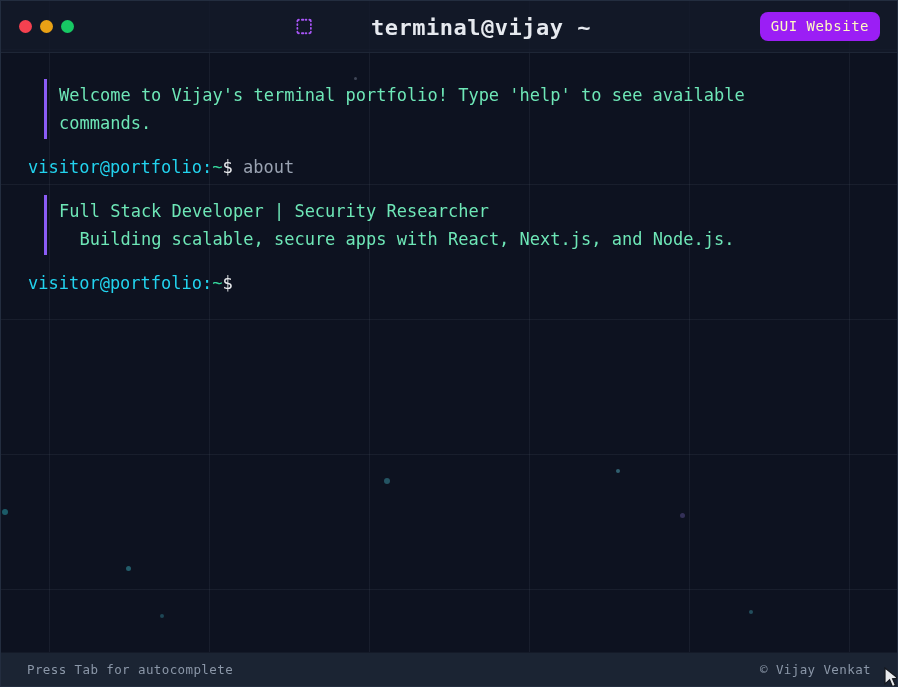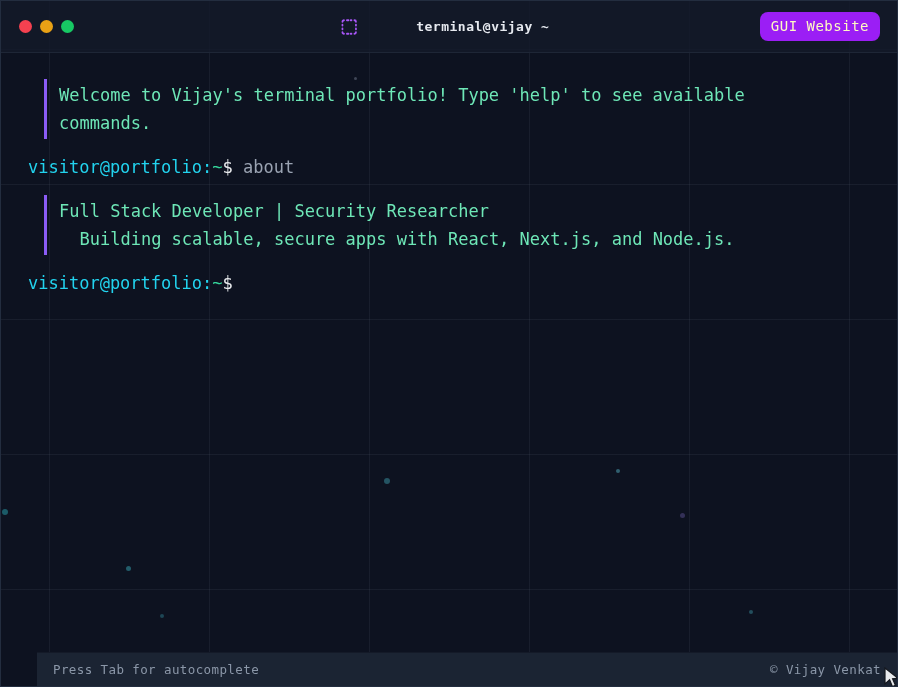--- a/index.html
+++ b/index.html
@@ -40,21 +40,21 @@
 
   .title-center {
     position: absolute;
     left: 50%; top: 50%;
     transform: translate(-52%, -50%);
     display: flex; align-items: center; gap: 10px;
     white-space: nowrap;
   }
   .title-text {
     color: #e6e9ef;
-    font-size: 13px;
+    font-size: 22px;
     font-weight: bold;
     letter-spacing: 0.5px;
     margin-left: 48px;
   }
   .term-icon { display: inline-flex; }
 
   .gui-btn {
     margin-left: auto;
     background: #9b1ef5;
     color: #fef9c3;
@@ -96,25 +96,24 @@
 
   
   .statusbar {
     flex: 0 0 34px;
     height: 34px;
     background: #1b2433;
     border-top: 1px solid #141a28;
     display: flex;
     align-items: center;
     justify-content: space-between;
-    padding: 0 16px;
+    padding: 0 26px;
     font-size: 12.5px;
     color: #8b97a8;
     letter-spacing: 0.4px;
-    margin-left: 36px;
   }
 
   .mouse-cursor { position: absolute; left: 882px; top: 666px; pointer-events: none; }
 </style>
 </head>
 <body>
 
 <div class="window">
 
   <div class="titlebar">

